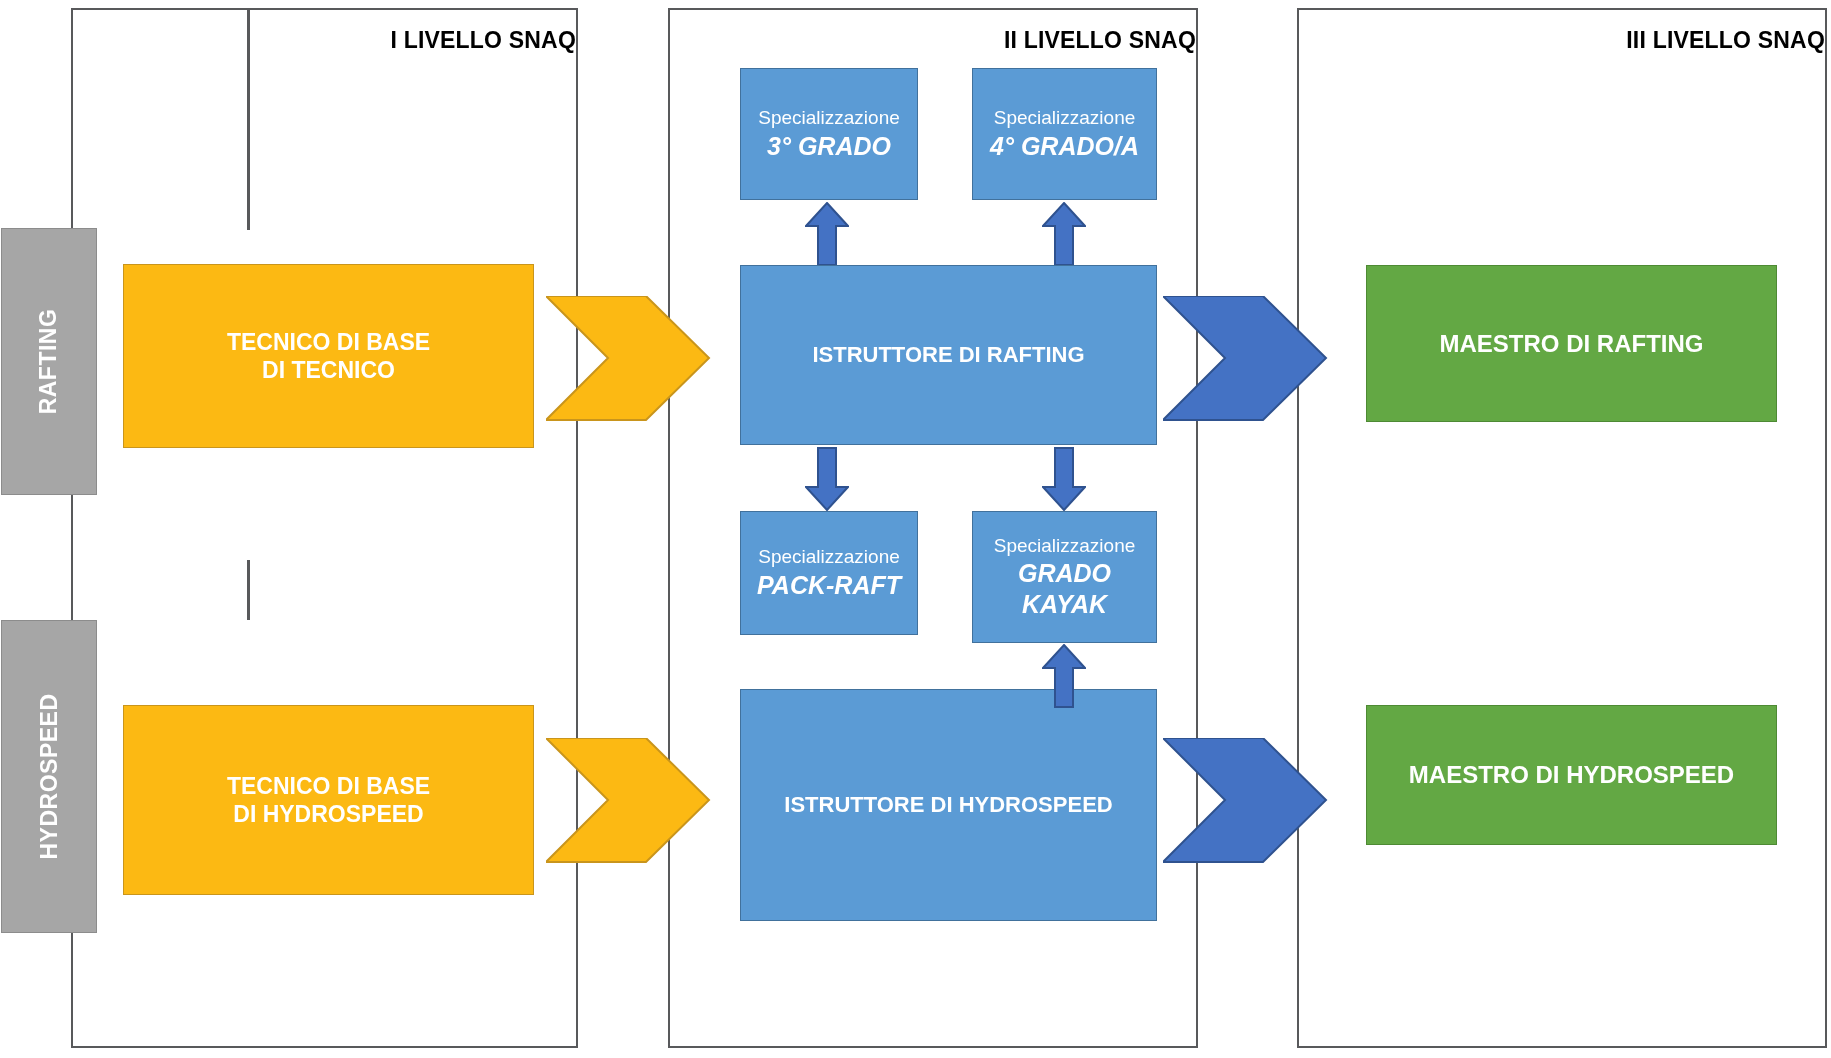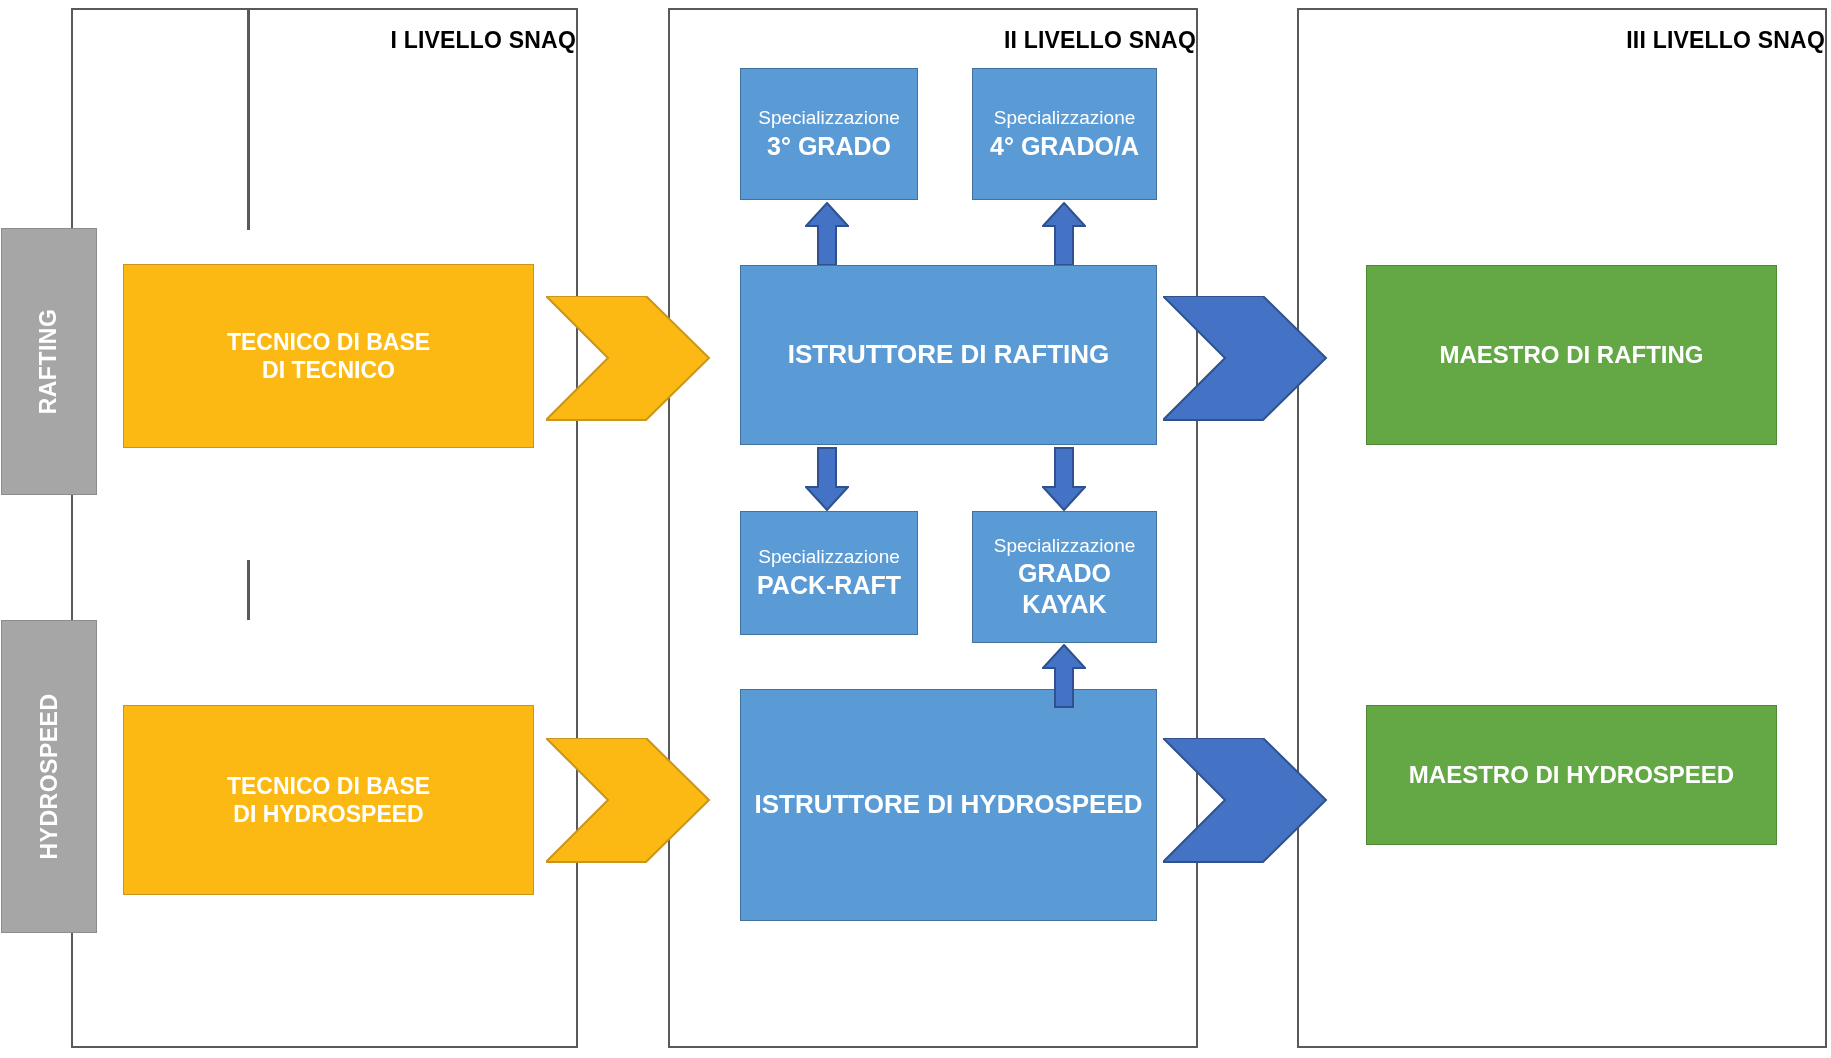--- a/index.html
+++ b/index.html
@@ -58,35 +58,36 @@
   .yellow{
     background:#fcb913;
     border:1px solid #c9951c;
     font-weight:bold;
     font-size:23px;
   }
   .blue{
     background:#5b9bd5;
     border:1px solid #41719c;
     font-weight:bold;
-    font-size:26px;
+    font-size:22px;
   }
   .blue-small{
     background:#5b9bd5;
     border:1px solid #41719c;
   }
   .blue-small .cap{
     font-weight:normal;
     font-size:19px;
     line-height:1.3;
   }
   .blue-small .big{
     font-weight:bold;
     font-size:25px;
     line-height:1.24;
+    font-style:italic;
   }
   .green{
     background:#63a844;
     border:1px solid #4e8a34;
     font-weight:bold;
     font-size:24px;
   }
   .chev{position:absolute;}
   .varrow{position:absolute;}
   .conn{position:absolute;background:#58595b;}
@@ -185,19 +186,19 @@
 <div class="box blue-small" style="left:972px;top:511px;width:185px;height:132px;">
   <span class="cap">Specializzazione</span>
   <span class="big">GRADO</span>
   <span class="big">KAYAK</span>
 </div>
 
 <svg class="varrow" style="left:1042px;top:644px;" width="44" height="64" viewBox="0 0 44 64">
   <polygon points="22,1 43,24 31,24 31,63 13,63 13,24 1,24" fill="#4472c4" stroke="#2f528f" stroke-width="2"></polygon>
 </svg>
 
-<div class="box green" style="left:1366px;top:265px;width:411px;height:180px;">
+<div class="box green" style="left:1366px;top:265px;width:411px;height:157px;">
   <span class="ln">MAESTRO DI RAFTING</span>
 </div>
 
 <div class="box green" style="left:1366px;top:705px;width:411px;height:140px;">
   <span class="ln">MAESTRO DI HYDROSPEED</span>
 </div>
 
 </body></html>

